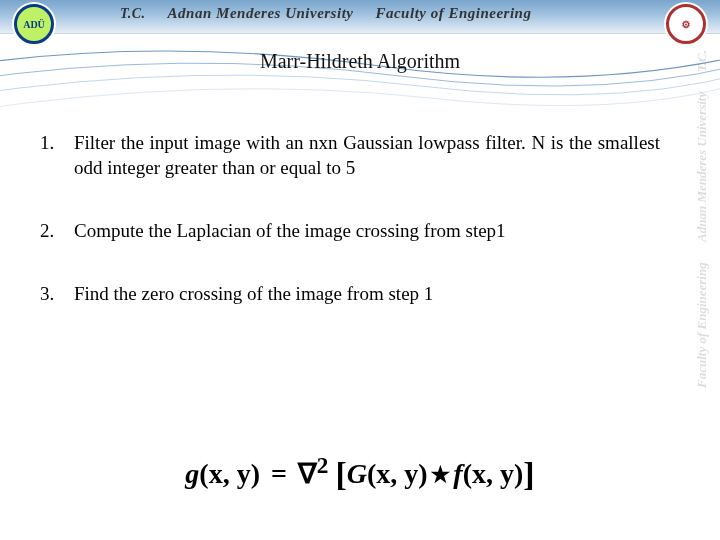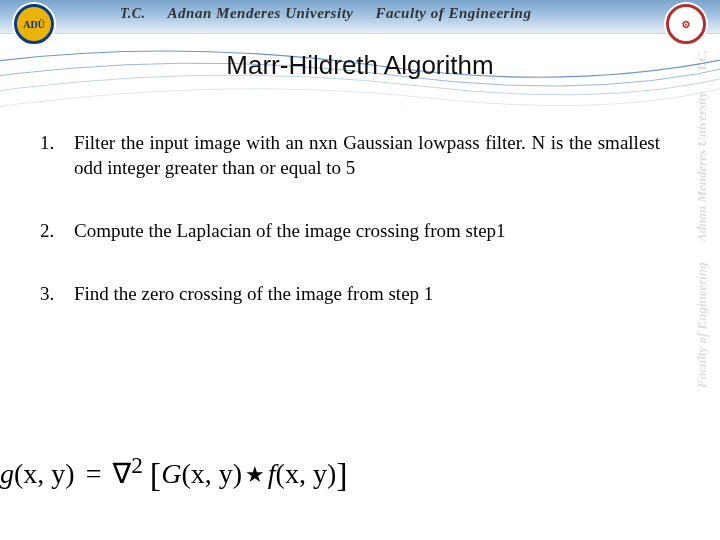--- a/index.html
+++ b/index.html
@@ -32,21 +32,21 @@
     display: flex;
     gap: 22px;
     align-items: baseline;
   }
   .header-text .tc { font-size: 14px; }
   .logo-left {
     position: absolute;
     top: 4px; left: 14px;
     width: 40px; height: 40px;
     border-radius: 50%;
-    background: #eab308;
+    background: #bef264;
     border: 3px solid #0a3a8a;
     display: flex; align-items: center; justify-content: center;
     color: #0a3a8a;
     font-weight: 700;
     font-size: 10px;
     box-shadow: 0 0 0 2px #fff;
   }
   .logo-right {
     position: absolute;
     top: 4px; right: 14px;
@@ -64,23 +64,23 @@
     position: absolute;
     top: 26px; left: -40px;
     width: 820px; height: 120px;
     pointer-events: none;
   }
   .title {
     position: absolute;
     top: 50px;
     left: 0; right: 0;
     text-align: center;
-    font-size: 26px;
+    font-size: 20px;
     color: #111;
-    font-family: Liberation Sans, sans-serif;
+    font-family: Liberation Serif, serif;
   }
   .content {
     position: absolute;
     top: 130px;
     left: 40px;
     right: 60px;
   }
   .item {
     display: flex;
     margin-bottom: 38px;
@@ -93,24 +93,25 @@
     flex: 0 0 34px;
   }
   .txt {
     flex: 1;
     text-align: justify;
   }
   .formula {
     position: absolute;
     bottom: 46px;
     left: 0; right: 0;
-    text-align: left;
+    text-align: center;
     font-family: "Times New Roman", Times, serif;
     font-size: 28px;
     font-style: italic;
+    font-weight: bold;
   }
   .formula .up { font-style: normal; }
   .formula .op { font-style: normal; padding: 0 4px; }
   .formula .nabla { font-style: normal; }
   .formula .brak { font-style: normal; font-size: 34px; vertical-align: -3px; }
   .formula .star { font-style: normal; font-size: 22px; vertical-align: 1px; padding: 0 3px; }
   .side-text {
     position: absolute;
     right: 0;
     top: 40px;

